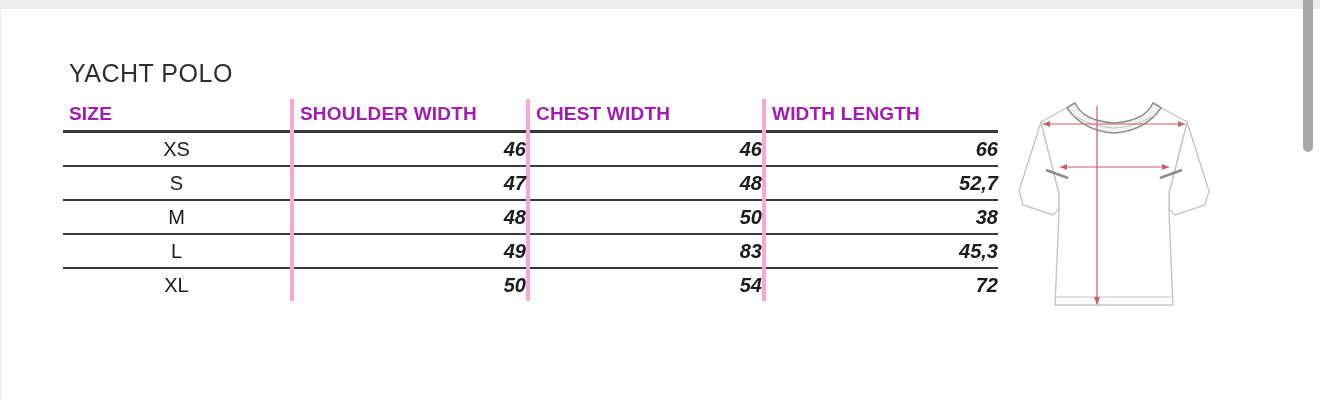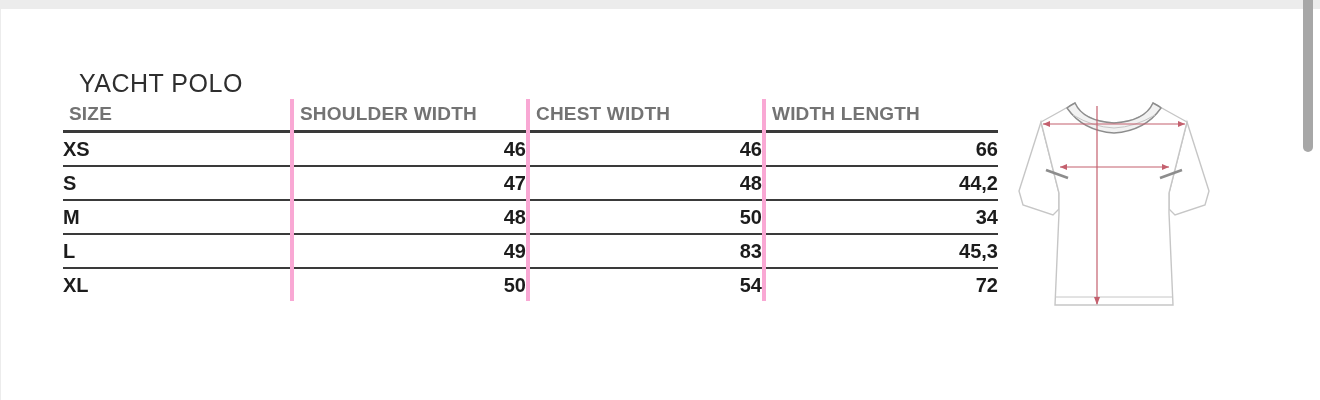--- a/index.html
+++ b/index.html
@@ -14,54 +14,54 @@
     background:#ffffff;
     border-left:1px solid #ececec;
   }
   .top-band{
     position:absolute;top:0;left:0;right:0;height:9px;
     background:#ececec;
   }
   .page-title{
     position:absolute;left:68px;top:59px;
     font-size:25px;font-weight:400;color:#2e2e2e;
-    letter-spacing:0.5px;margin:10px;
+    letter-spacing:0.5px;margin:0;
   }
   table.size-chart{
     position:absolute;left:62px;top:99px;
     width:935px;
     border-collapse:collapse;
     table-layout:fixed;
   }
   table.size-chart col.c0{width:229px;}
   table.size-chart col.c1{width:236px;}
   table.size-chart col.c2{width:236px;}
   table.size-chart col.c3{width:234px;}
   table.size-chart th{
-    font-size:19px;font-weight:700;color:#737373;
+    font-size:19px;font-weight:700;color:#a21caf;
     text-align:left;height:29px;
     padding:0 0 2px 6px;
     border-bottom:3px solid #3a3a3a;
     letter-spacing:0.2px;
     white-space:nowrap;
     margin-top:32px;
   }
   table.size-chart th.col-head-size{padding-left:6px;}
   table.size-chart td{
     font-size:20px;color:#1c1c1c;
     height:32px;
     border-bottom:2px solid #3a3a3a;
     padding:0;
   }
   table.size-chart tr:last-child td{border-bottom:none;}
   table.size-chart th.v-div, table.size-chart td.v-div{
     border-left:4px solid #f9a8d4;
   }
-  td.size-cell{font-weight:700;text-align:left;padding-left:6px;margin-left:28px;}
-  td.num-cell{font-weight:700;text-align:right;padding-right:7px;}
+  td.size-cell{font-weight:400;text-align:center;padding-left:6px;margin-left:28px;}
+  td.num-cell{font-weight:700;text-align:right;padding-right:7px;font-style:italic;}
   .tshirt-wrap{
     position:absolute;left:1012px;top:93px;
     width:202px;height:230px;
   }
   .tshirt-wrap svg{display:block;}
   .measure{stroke:var(--measure-color,#c4606e);stroke-width:1.2;fill:none;}
   .measure-fill{fill:var(--measure-color,#c4606e);}
   .outline{stroke:var(--outline-color,#c6c6c6);fill:#ffffff;stroke-width:1.4;}
   .outline-thin{stroke:var(--outline-color,#c6c6c6);fill:none;stroke-width:1;}
   .collar{stroke:var(--collar-color,#8d8d8d);fill:#f2f2f2;stroke-width:1.4;}
@@ -100,27 +100,27 @@
         <tr>
           <td class="size-cell">XS</td>
           <td class="num-cell v-div">46</td>
           <td class="num-cell v-div">46</td>
           <td class="num-cell v-div">66</td>
         </tr>
         <tr>
           <td class="size-cell">S</td>
           <td class="num-cell v-div">47</td>
           <td class="num-cell v-div">48</td>
-          <td class="num-cell v-div">44,2</td>
+          <td class="num-cell v-div">52,7</td>
         </tr>
         <tr>
           <td class="size-cell">M</td>
           <td class="num-cell v-div">48</td>
           <td class="num-cell v-div">50</td>
-          <td class="num-cell v-div">34</td>
+          <td class="num-cell v-div">38</td>
         </tr>
         <tr>
           <td class="size-cell">L</td>
           <td class="num-cell v-div">49</td>
           <td class="num-cell v-div">83</td>
           <td class="num-cell v-div">45,3</td>
         </tr>
         <tr>
           <td class="size-cell">XL</td>
           <td class="num-cell v-div">50</td>

